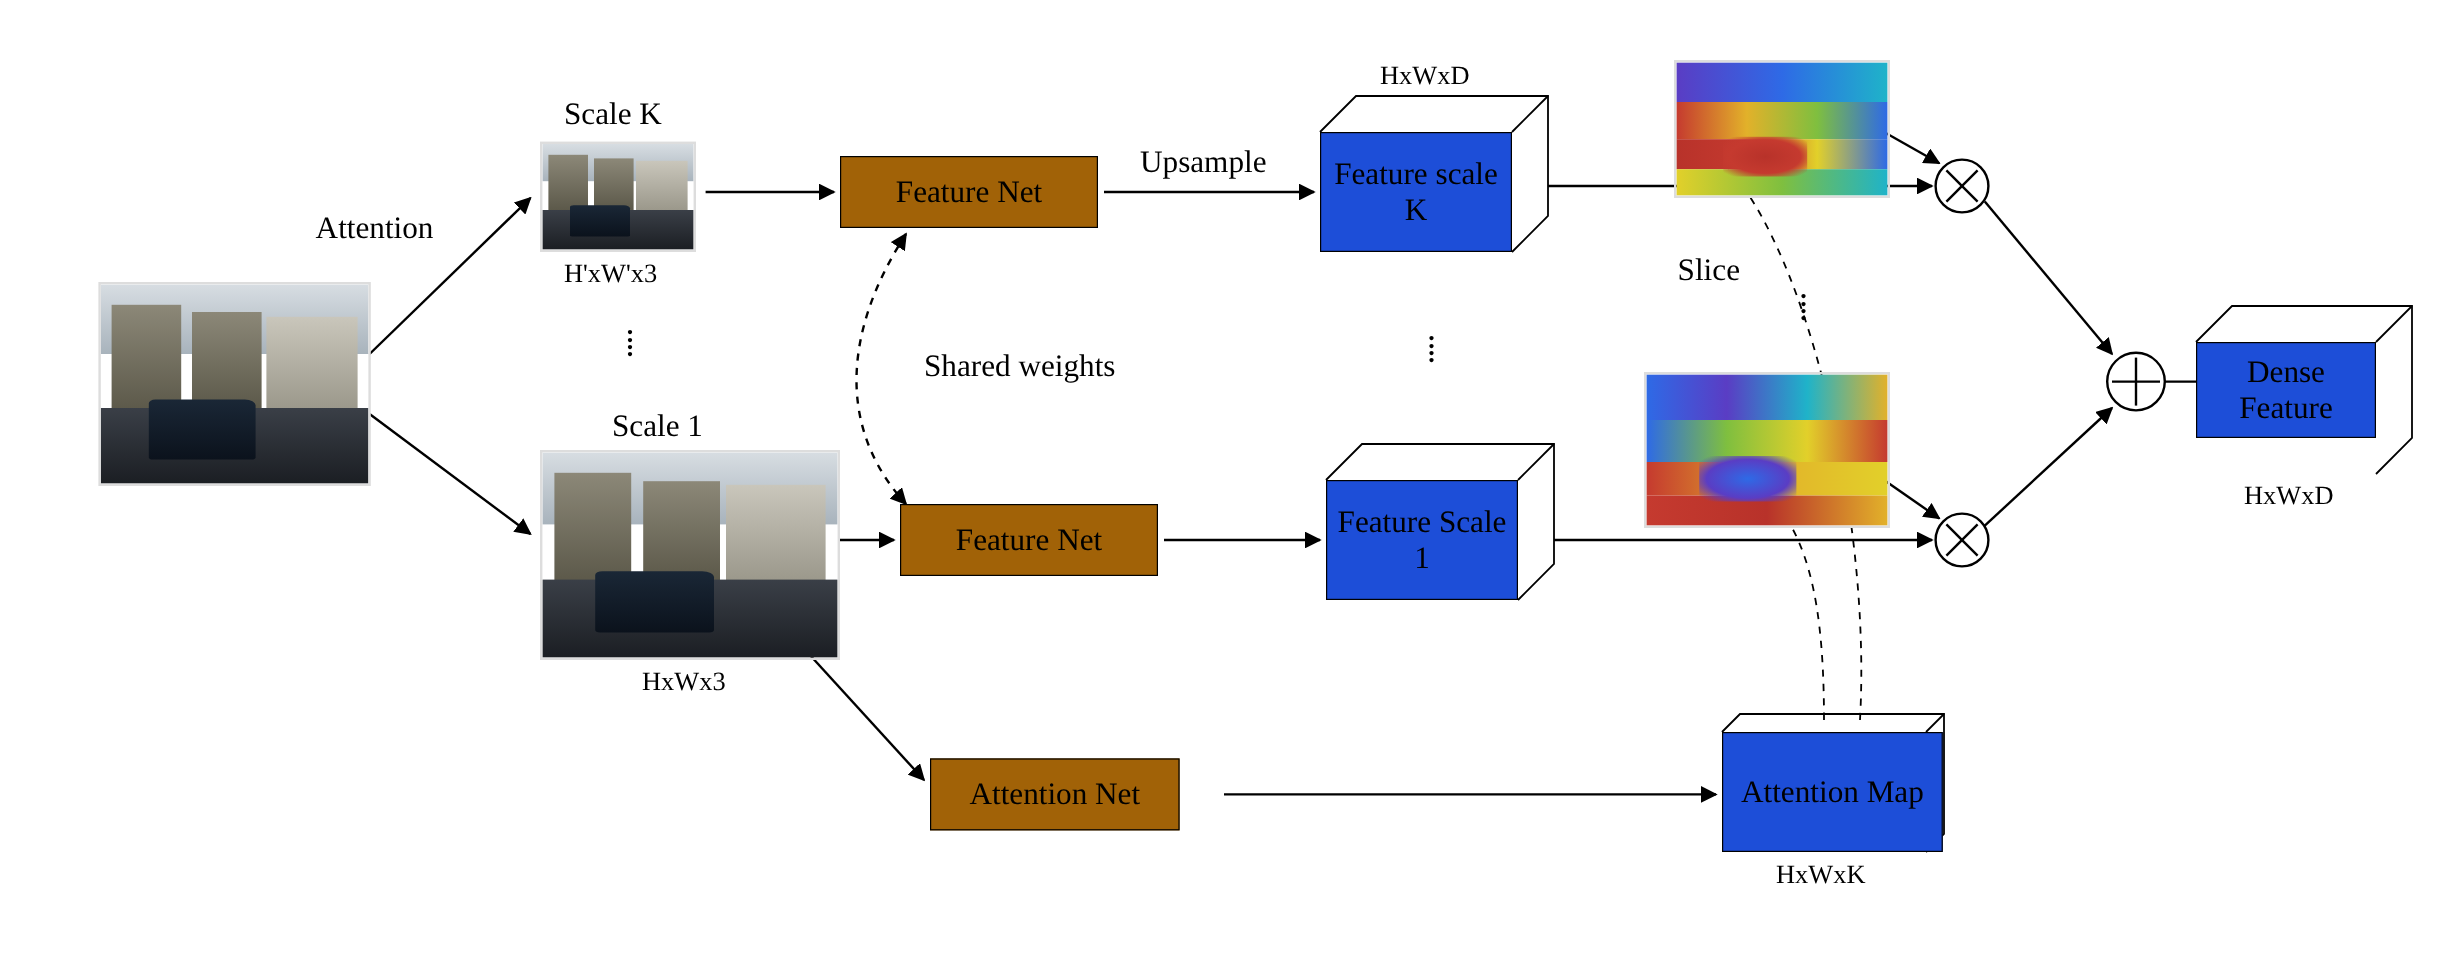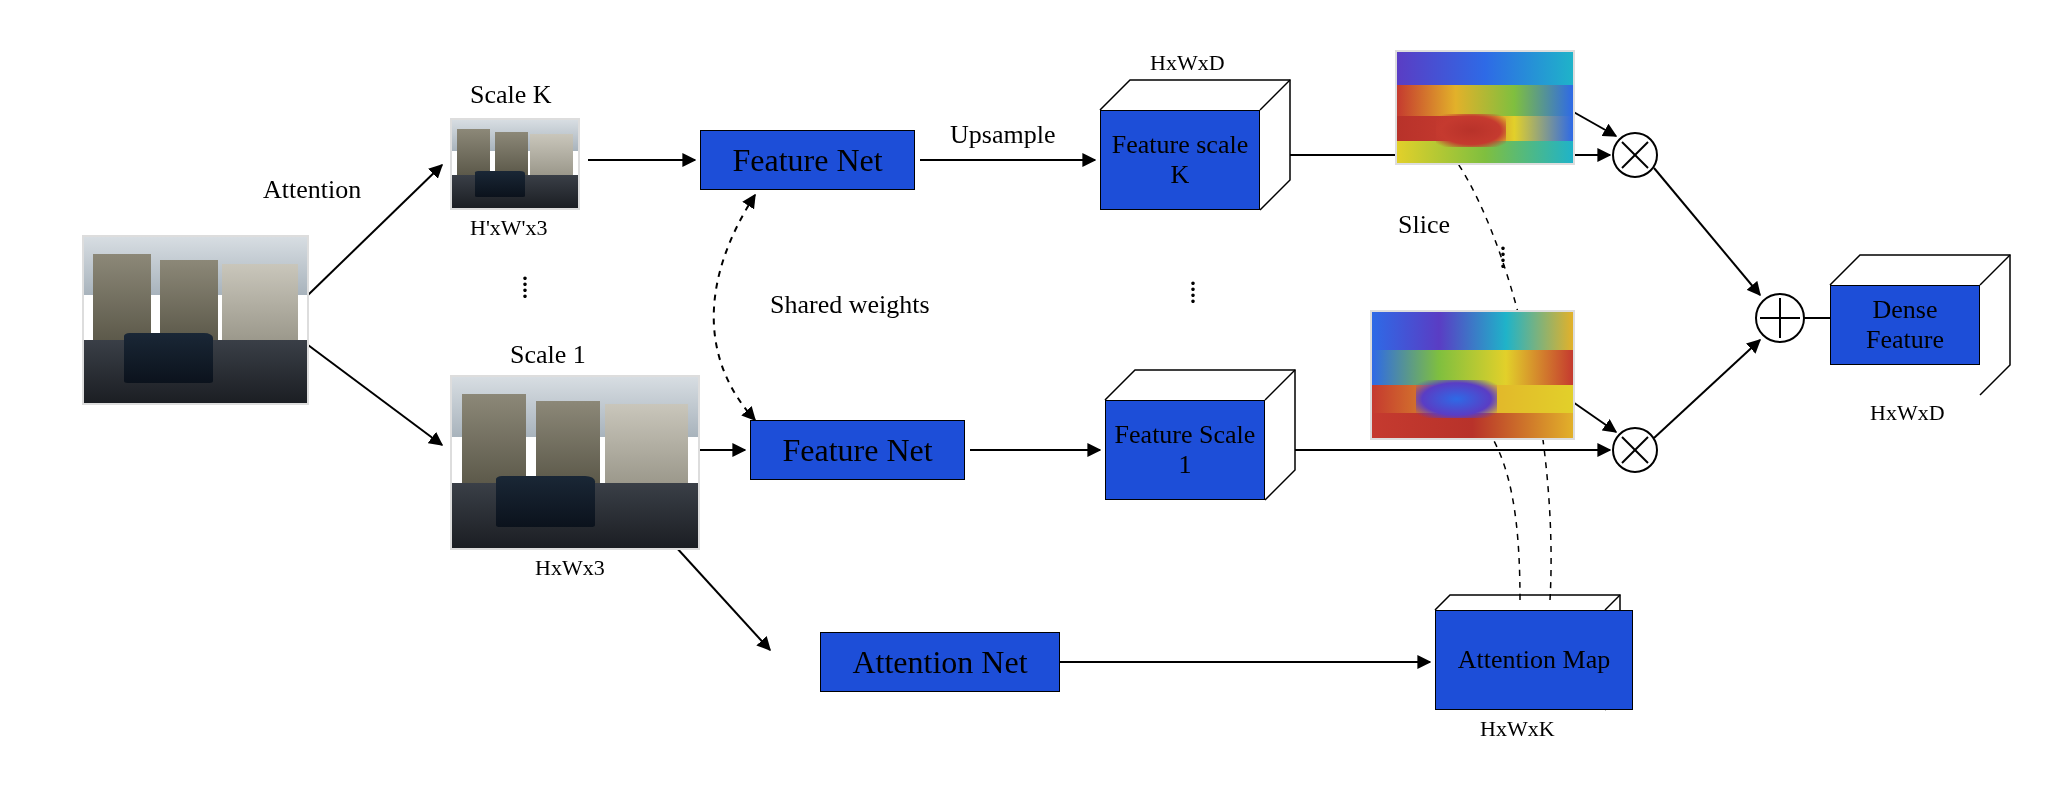--- a/index.html
+++ b/index.html
@@ -10,26 +10,26 @@
     color: #000;
   }
   .canvas {
     position: relative;
     width: 2048px;
     height: 799px;
   }
   .box {
     position: absolute;
     border: 1.5px solid #000;
-    background: #1d4ed8;
+    background: #a16207;
     display: flex;
     align-items: center;
     justify-content: center;
     text-align: left;
-    font-size: 32px;
+    font-size: 26px;
     box-sizing: border-box;
   }
   .label {
     position: absolute;
     font-size: 26px;
     white-space: nowrap;
   }
   .small {
     font-size: 22px;
   }
@@ -205,39 +205,39 @@
     <div class="bldg" style="left:4%;"></div>
     <div class="bldg" style="left:34%; height:50%; top:14%;"></div>
     <div class="bldg" style="left:62%; width:34%; height:48%; top:16%; background:linear-gradient(#c9c6bb,#9a978a);"></div>
     <div class="road"></div>
     <div class="car" style="left:18%; bottom:12%;"></div>
   </div>
   <div class="label small" style="left:535px; top:555px;">HxWx3</div>
 
   <div class="box" style="left:700px; top:130px; width:215px; height:60px;">Feature Net</div>
   <div class="box" style="left:750px; top:420px; width:215px; height:60px;">Feature Net</div>
-  <div class="box" style="left:820px; top:632px; width:240px; height:60px;">Attention Net</div>
+  <div class="box" style="left:775px; top:632px; width:208px; height:60px;">Attention Net</div>
 
   <div class="label" style="left:770px; top:290px;">Shared weights</div>
 
   <div class="label" style="left:950px; top:120px;">Upsample</div>
 
   <div class="label small" style="left:1150px; top:50px;">HxWxD</div>
   <div class="cube">
     <div class="front" style="left:1100px; top:110px; width:160px; height:100px;">Feature scale K</div>
   </div>
 
   <div class="vdots" style="left:1188px; top:280px;">·<br>·<br>·<br>·</div>
 
   <div class="cube">
     <div class="front" style="left:1105px; top:400px; width:160px; height:100px;">Feature Scale 1</div>
   </div>
 
   <div class="cube">
-    <div class="front" style="left:1435px; top:610px; width:198px; height:100px;">Attention Map</div>
+    <div class="front" style="left:1435px; top:610px; width:184px; height:100px;">Attention Map</div>
   </div>
   <div class="label small" style="left:1480px; top:716px;">HxWxK</div>
 
   <div class="label" style="left:1398px; top:210px;">Slice</div>
 
   <div class="heat" style="left:1395px; top:50px; width:180px; height:115px;">
     <div class="h1"></div>
       <div class="h2"></div>
       <div class="h3"></div>
       <div class="h4"></div>

